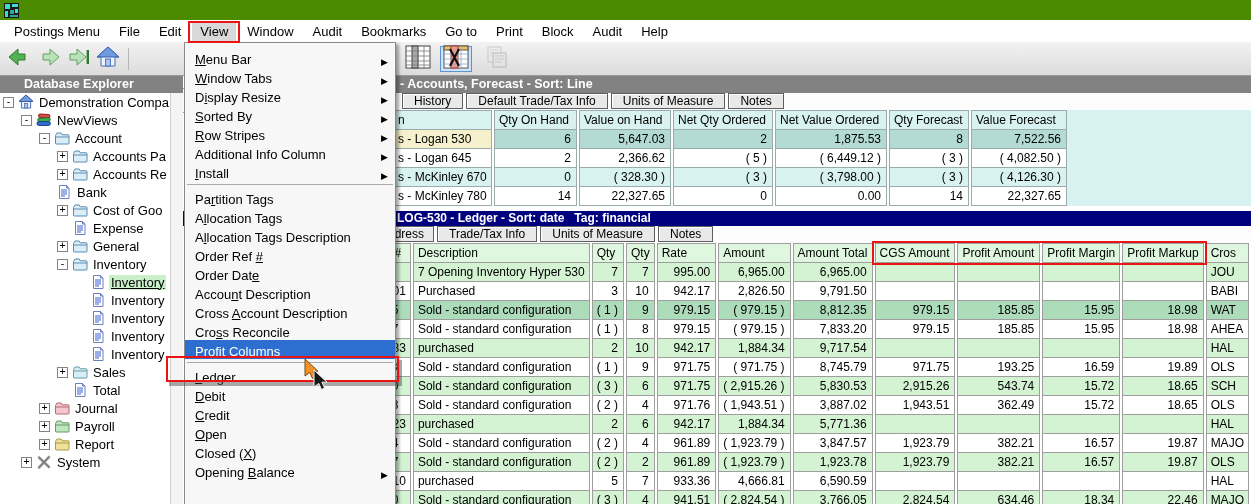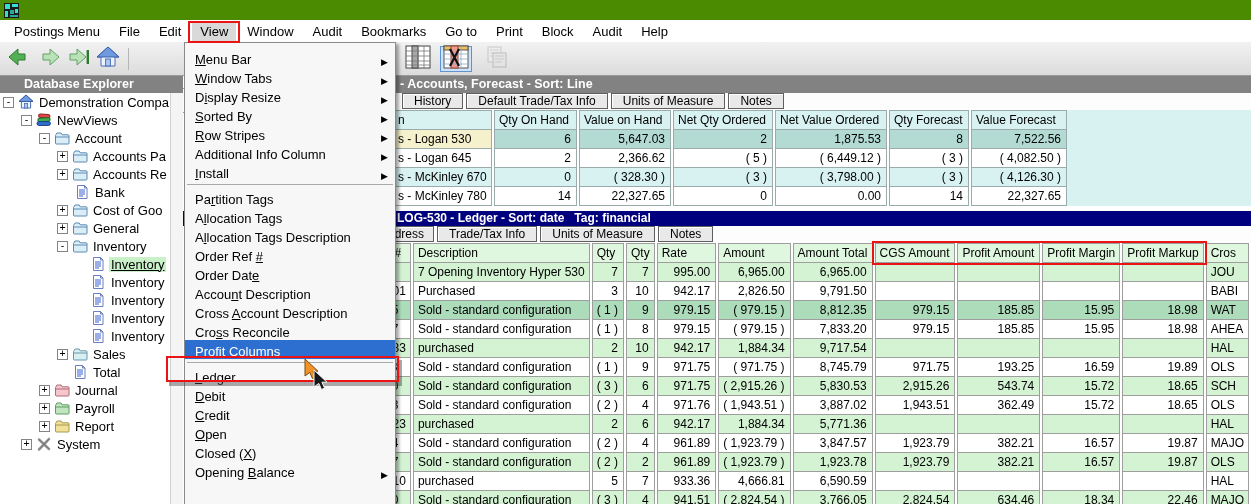--- a/index.html
+++ b/index.html
@@ -208,36 +208,45 @@
       <span class="tlabel">Accounts Pa</span>
     </div>
     <div class="trow" style="padding-left: 57px;">
       <span class="exp">+</span>
       <span class="ticon"><svg width="16" height="16" viewBox="0 0 16 16">
           <path d="M1.5,5.5 L3,3 h4.2 l1,1.8 h6 a0.8,0.8 0 0 1 0.8,0.8 v7.6 a0.8,0.8 0 0 1 -0.8,0.8 H2.3 a0.8,0.8 0 0 1 -0.8,-0.8 Z" fill="#dbeef8" stroke="#5b8ab0"></path>
           <path d="M1.7,7 H15" stroke="#5b8ab0" fill="none"></path>
         </svg></span>
       <span class="tlabel">Accounts Re</span>
     </div>
-    <div class="trow" style="padding-left: 41px; margin-left: 18px;">
+    <div class="trow" style="padding-left: 41px;">
       <span class="expspacer"></span>
       <span class="ticon"><svg width="16" height="16" viewBox="0 0 16 16">
           <path d="M3.5,1.5 h7 l2.5,2.5 v10.5 h-9.5 Z" fill="#fff" stroke="#6b7fc0"></path>
           <path d="M10.5,1.5 l2.5,2.5 h-2.5 Z" fill="#cfd8f0" stroke="#6b7fc0"></path>
           <path d="M5,6 H11 M5,8 H11 M5,10 H11 M5,12 H9" stroke="#3a5fd0" fill="none"></path>
         </svg></span>
       <span class="tlabel">Bank</span>
     </div>
     <div class="trow" style="padding-left: 57px;">
       <span class="exp">+</span>
       <span class="ticon"><svg width="16" height="16" viewBox="0 0 16 16">
           <path d="M1.5,5.5 L3,3 h4.2 l1,1.8 h6 a0.8,0.8 0 0 1 0.8,0.8 v7.6 a0.8,0.8 0 0 1 -0.8,0.8 H2.3 a0.8,0.8 0 0 1 -0.8,-0.8 Z" fill="#dbeef8" stroke="#5b8ab0"></path>
           <path d="M1.7,7 H15" stroke="#5b8ab0" fill="none"></path>
         </svg></span>
       <span class="tlabel">Cost of Goo</span>
+    </div>
+    <div class="trow" style="padding-left: 57px;">
+      <span class="expspacer"></span>
+      <span class="ticon"><svg width="16" height="16" viewBox="0 0 16 16">
+          <path d="M3.5,1.5 h7 l2.5,2.5 v10.5 h-9.5 Z" fill="#fff" stroke="#6b7fc0"></path>
+          <path d="M10.5,1.5 l2.5,2.5 h-2.5 Z" fill="#cfd8f0" stroke="#6b7fc0"></path>
+          <path d="M5,6 H11 M5,8 H11 M5,10 H11 M5,12 H9" stroke="#3a5fd0" fill="none"></path>
+        </svg></span>
+      <span class="tlabel">Expense</span>
     </div>
     <div class="trow" style="padding-left: 57px;">
       <span class="exp">+</span>
       <span class="ticon"><svg width="16" height="16" viewBox="0 0 16 16">
           <path d="M1.5,5.5 L3,3 h4.2 l1,1.8 h6 a0.8,0.8 0 0 1 0.8,0.8 v7.6 a0.8,0.8 0 0 1 -0.8,0.8 H2.3 a0.8,0.8 0 0 1 -0.8,-0.8 Z" fill="#dbeef8" stroke="#5b8ab0"></path>
           <path d="M1.7,7 H15" stroke="#5b8ab0" fill="none"></path>
         </svg></span>
       <span class="tlabel">General</span>
     </div>
     <div class="trow" style="padding-left: 57px;">

